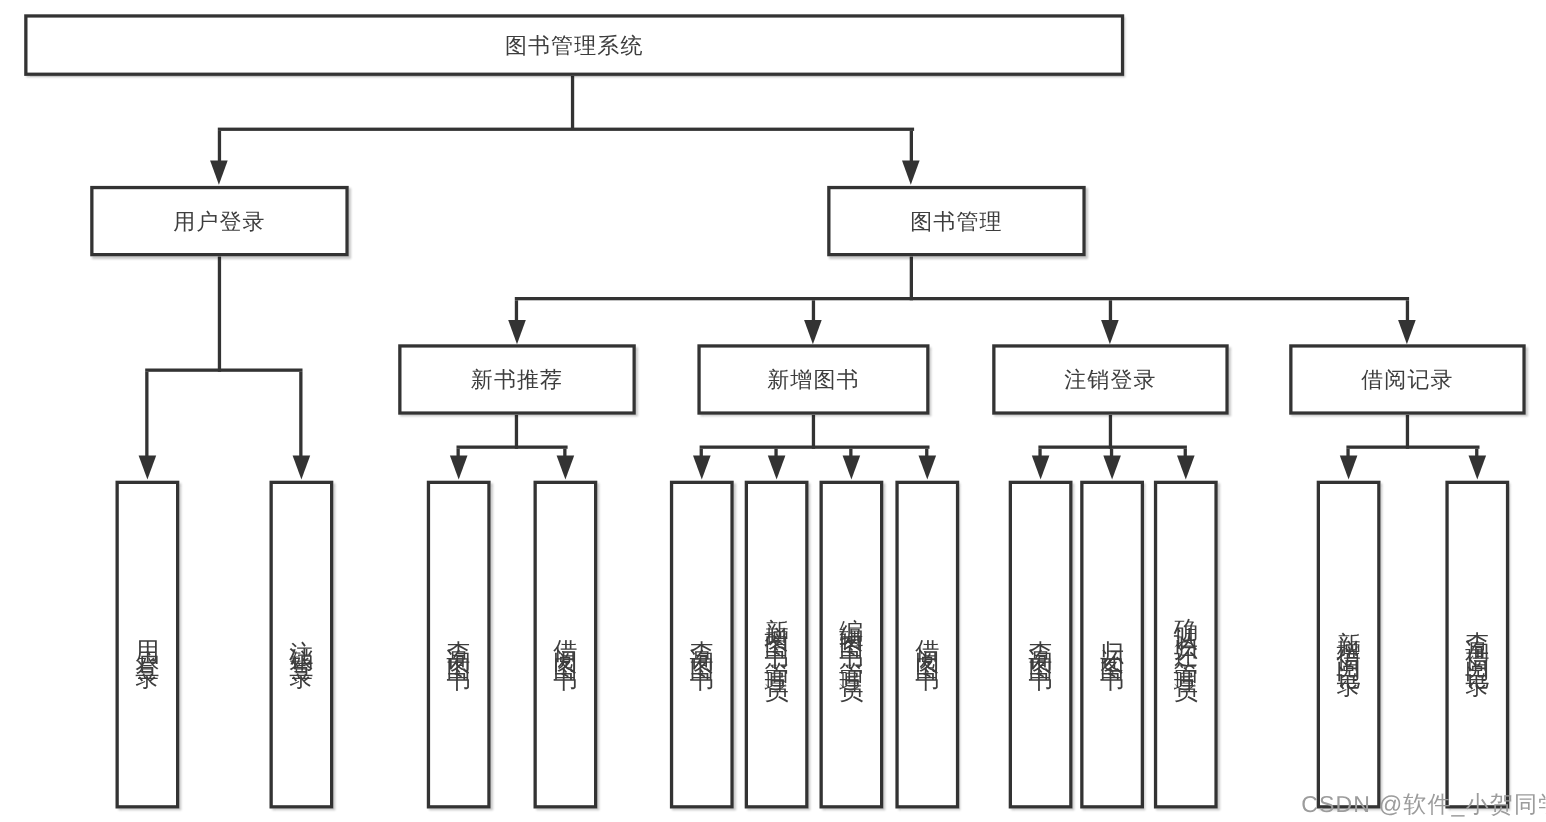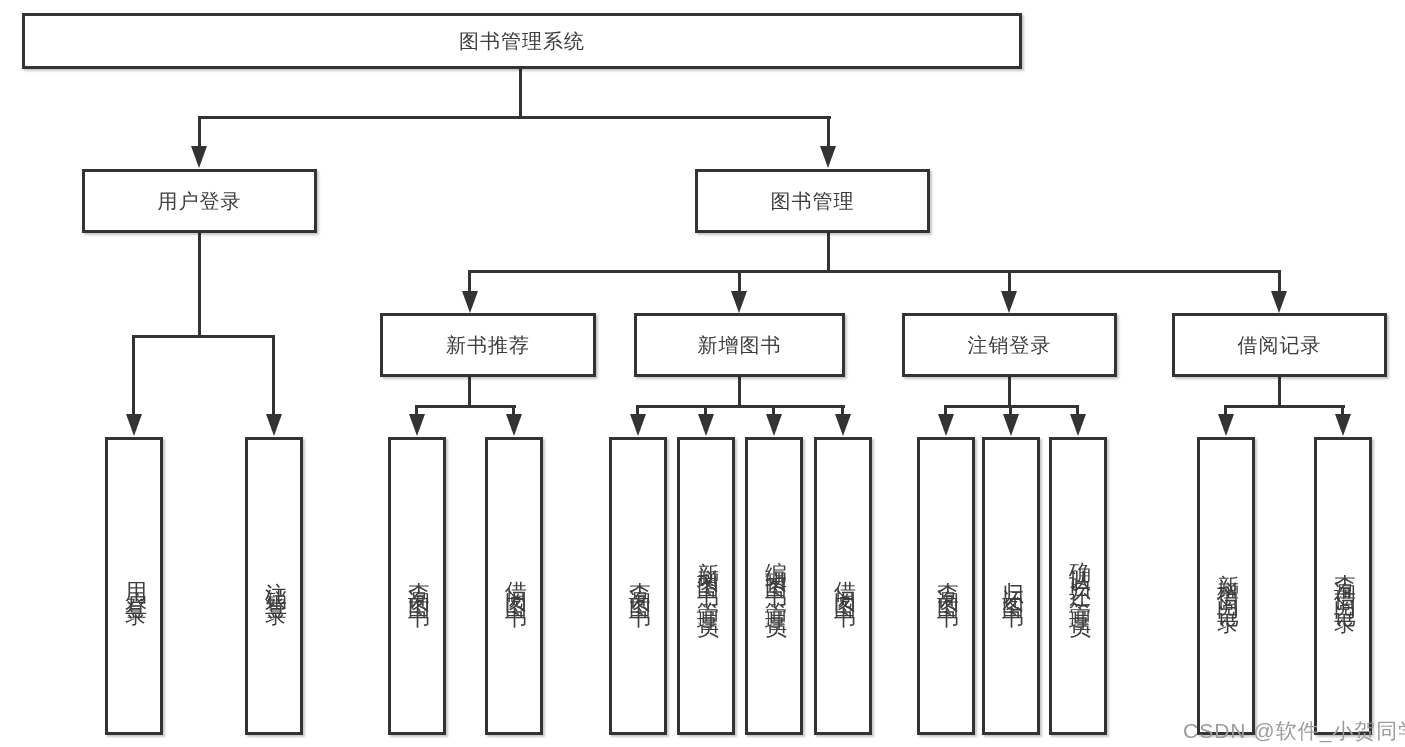--- a/index.html
+++ b/index.html
@@ -7,21 +7,20 @@
     position:relative;width:1405px;height:747px;overflow:hidden;
     font-family:"Liberation Sans","DejaVu Sans",sans-serif;
     color:#3d3d3d;
   }
   .box{
     position:absolute;box-sizing:border-box;background:#ffffff;
     border:3px solid #333333;
     display:flex;align-items:center;justify-content:center;
     box-shadow:2px 2px 2px rgba(0,0,0,0.22);
     z-index:2;
-    font-family:Liberation Mono, monospace;
   }
   .hnode{font-size:20px;letter-spacing:1px;white-space:nowrap;}
   .leaf{
     writing-mode:vertical-rl;text-orientation:mixed;
     font-size:22px;letter-spacing:8px;line-height:1;
     padding-bottom:12px;
   }
   .vl{position:absolute;width:3px;background:#333333;z-index:1;}
   .hl{position:absolute;height:3px;background:#333333;z-index:1;}
   .ah{
@@ -34,23 +33,23 @@
     font-size:21px;color:#9c9c9c;letter-spacing:1px;white-space:nowrap;
   }
 </style>
 </head>
 <body>
 
 <div class="box hnode" style="left:22px;top:13px;width:1000px;height:56px;">图书管理系统</div>
 
 <div class="box hnode" style="left:82px;top:169px;width:235px;height:64px;">用户登录</div>
 
-<div class="box hnode" style="left:695px;top:169px;width:235px;height:64px;">图书管理</div>
+<div class="box hnode" style="left:752px;top:169px;width:235px;height:64px;">图书管理</div>
 
-<div class="box hnode" style="left:380px;top:313px;width:216px;height:64px;">新书推荐</div>
+<div class="box hnode" style="left:362px;top:313px;width:216px;height:64px;">新书推荐</div>
 
 <div class="box hnode" style="left:634px;top:313px;width:211px;height:64px;">新增图书</div>
 
 <div class="box hnode" style="left:902px;top:313px;width:215px;height:64px;">注销登录</div>
 
 <div class="box hnode" style="left:1172px;top:313px;width:215px;height:64px;">借阅记录</div>
 
 <div class="box leaf" style="left:105px;top:437px;width:58px;height:298px;">用户登录</div>
 
 <div class="box leaf" style="left:245px;top:437px;width:58px;height:298px;">注销登录</div>

